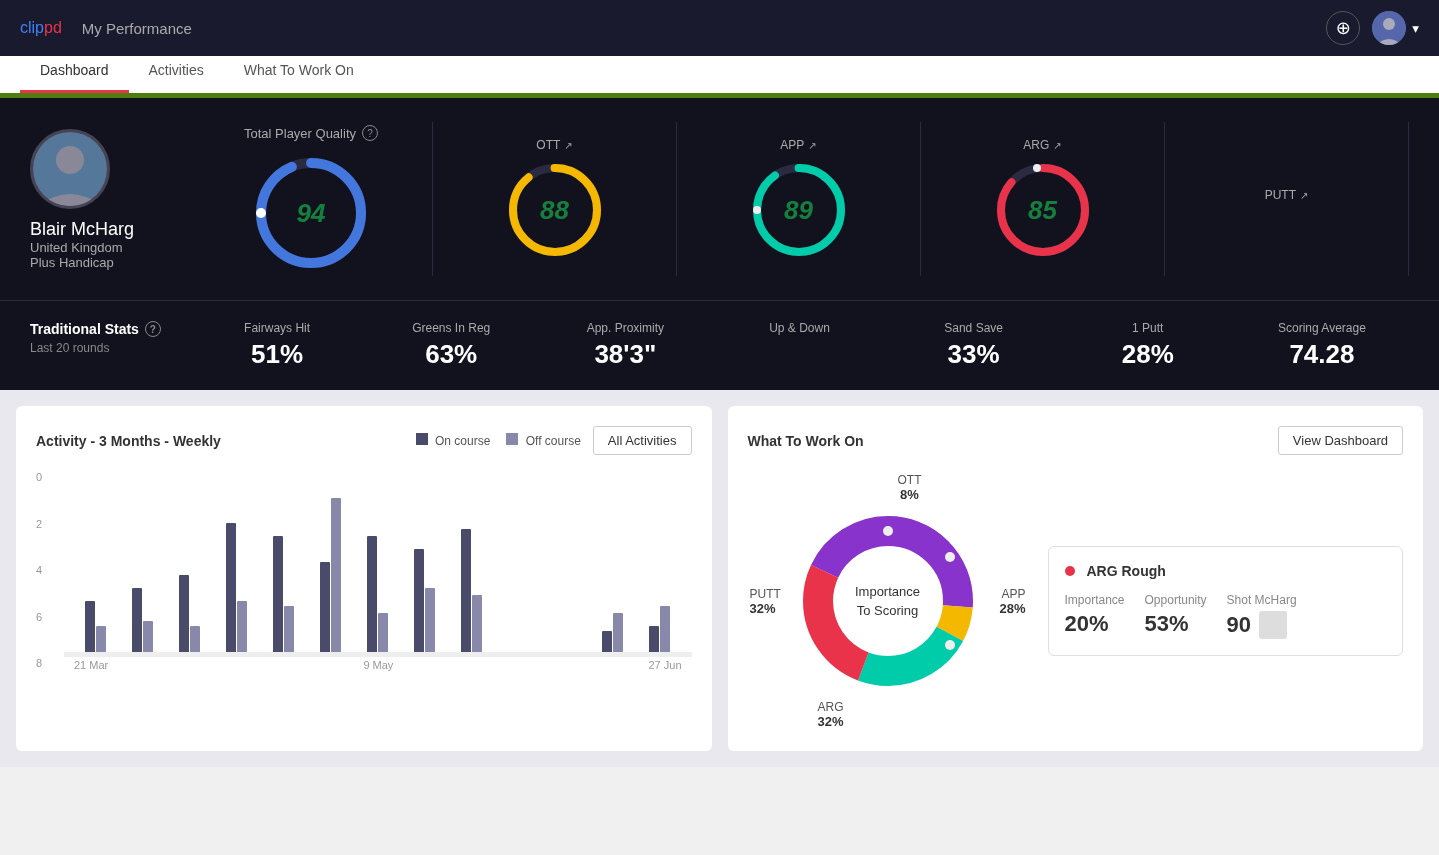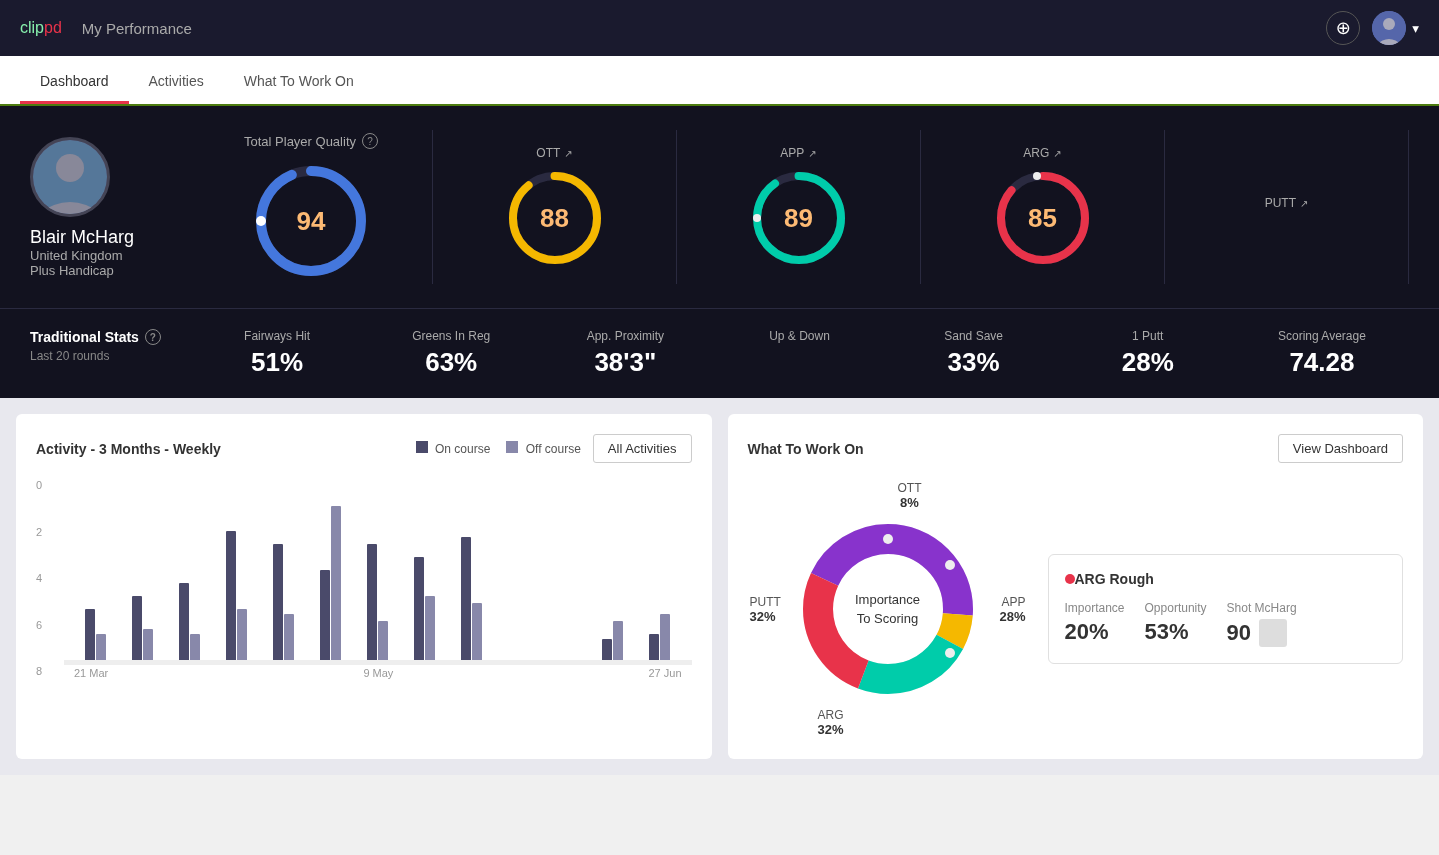--- a/index.html
+++ b/index.html
@@ -11,21 +11,21 @@
       display: flex;
       align-items: center;
       padding: 0 20px;
       height: 56px;
       justify-content: space-between;
     }
     .logo {
       display: flex;
       align-items: center;
     }
-    .logo-clip { color: #86efac; }
+    .logo-clip { color: #3b82f6; }
     .logo-pd { color: #e8334a; }
     .header-title {
       color: #aaa;
       font-size: 15px;
       margin-left: 20px;
     }
     .header-left { display: flex; align-items: center; }
     .header-right { display: flex; align-items: center; gap: 12px; }
     .header-icon-btn {
       background: none;
@@ -60,23 +60,23 @@
       justify-content: center;
       font-size: 14px;
     }
 
     
     .tabs-bar {
       background: #fff;
       display: flex;
       align-items: flex-end;
       padding: 0 20px;
-      border-bottom: 2px solid #4d7c0f;
-      color: #333;
-      height: 50px;
+      border-bottom: 5px solid #4d7c0f;
+      color: #333;
+      height: 42px;
     }
     .tab {
       padding: 14px 20px 12px;
       cursor: pointer;
       font-size: 14px;
       color: #555;
       border-bottom: 3px solid transparent;
       white-space: nowrap;
     }
     .tab.active {
@@ -161,21 +161,22 @@
     .score-ring svg {
       transform: rotate(-90deg);
     }
     .score-value {
       position: absolute;
       top: 50%;
       left: 50%;
       transform: translate(-50%, -50%);
       font-size: 26px;
       font-weight: bold;
-      color: #fdba74;
+      color: #15803d;
+      font-style: italic;
     }
 
     
     .tpq-section {
       display: flex;
       flex-direction: column;
       align-items: center;
       padding: 0 24px;
       min-width: 180px;
     }
@@ -384,21 +385,21 @@
       padding: 16px;
       flex: 1;
     }
     .info-card-title {
       font-size: 14px;
       font-weight: 600;
       color: #333;
       margin-bottom: 14px;
       display: flex;
       align-items: center;
-      gap: 0;
+      gap: 12px;
     }
     .red-dot {
       width: 10px;
       height: 10px;
       border-radius: 50%;
       background: #e8334a;
       display: inline-block;
     }
     .info-metrics {
       display: flex;

